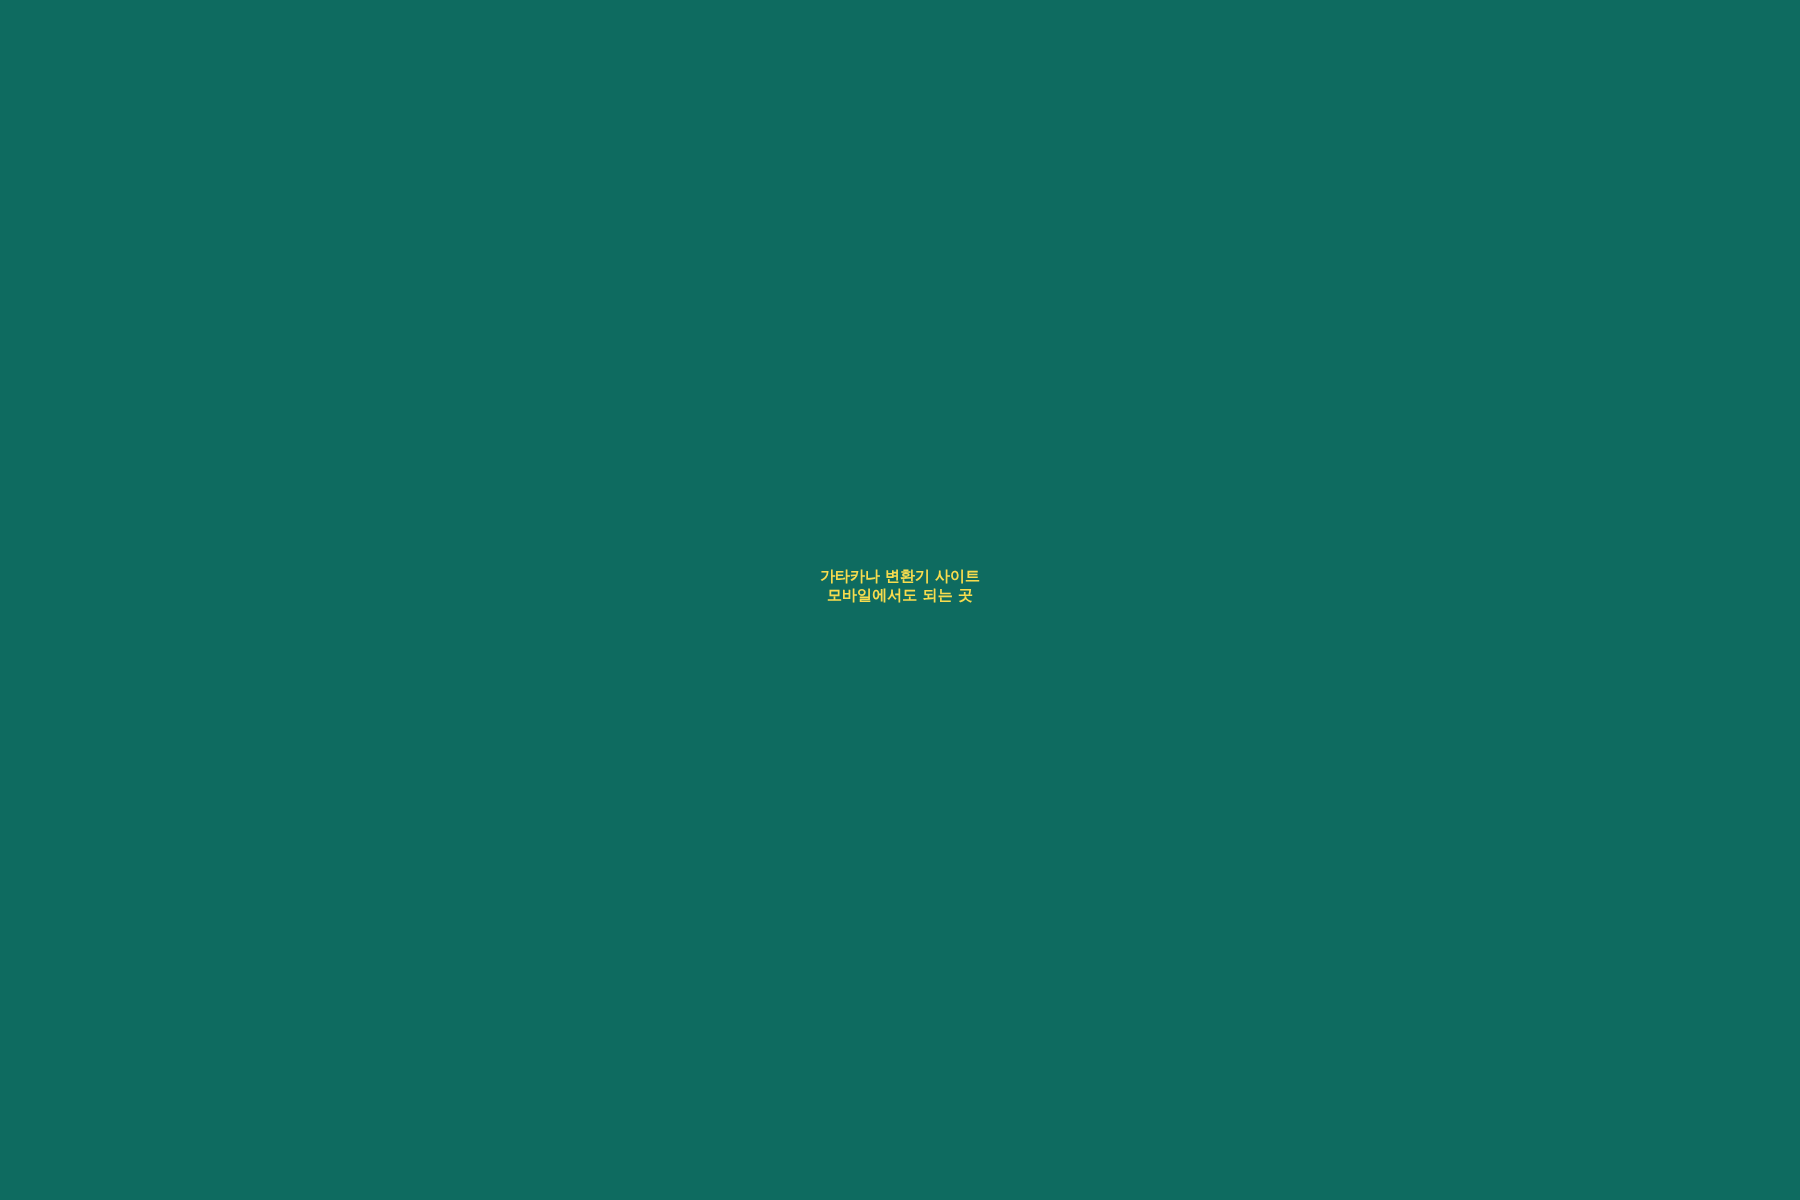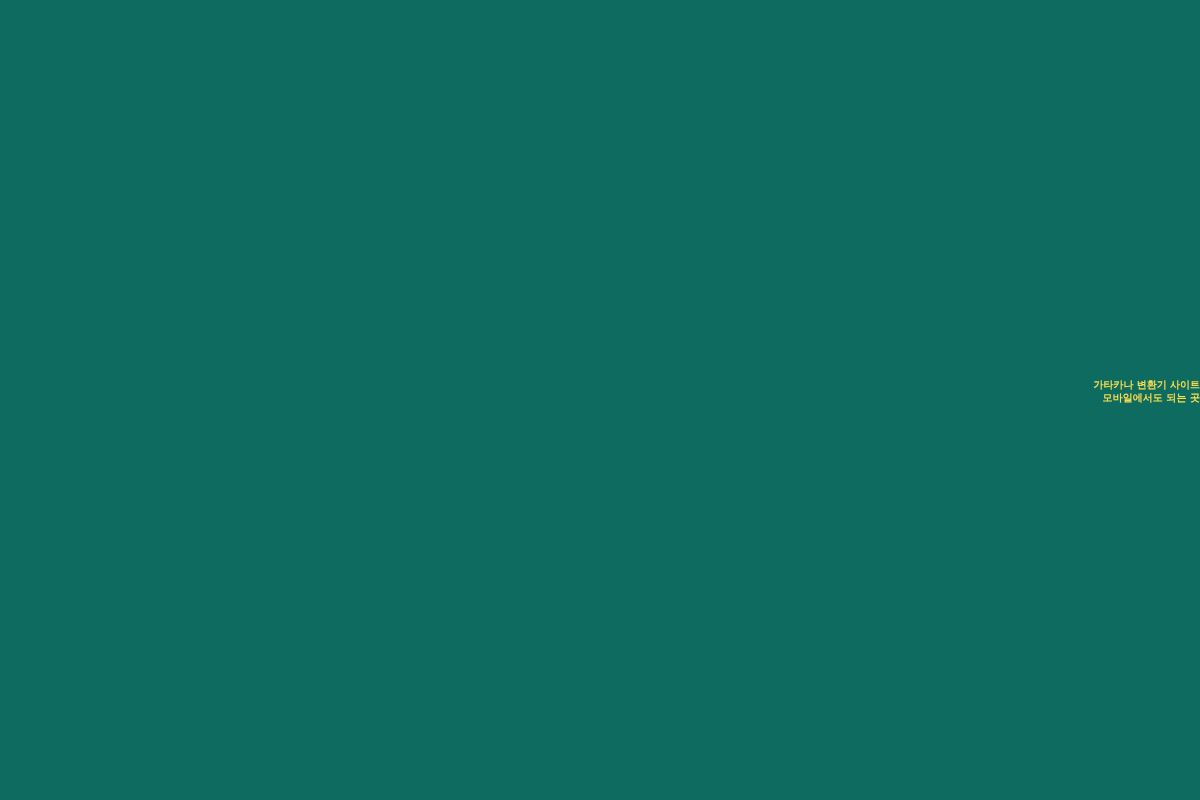--- a/index.html
+++ b/index.html
@@ -30,21 +30,21 @@
 
   .headline-block {
     width: 100%;
     text-align: center;
     margin-top: -18px;
   }
 
   .headline-line {
     display: block;
     width: 100%;
-    text-align: right;
+    text-align: center;
     color: #f7dc4e;
     font-family: "DejaVu Sans", "Liberation Sans", sans-serif;
     font-weight: 700;
     font-size: 104px;
     line-height: 1.33;
     letter-spacing: 0.005em;
     white-space: nowrap;
     -webkit-font-smoothing: antialiased;
   }
 

